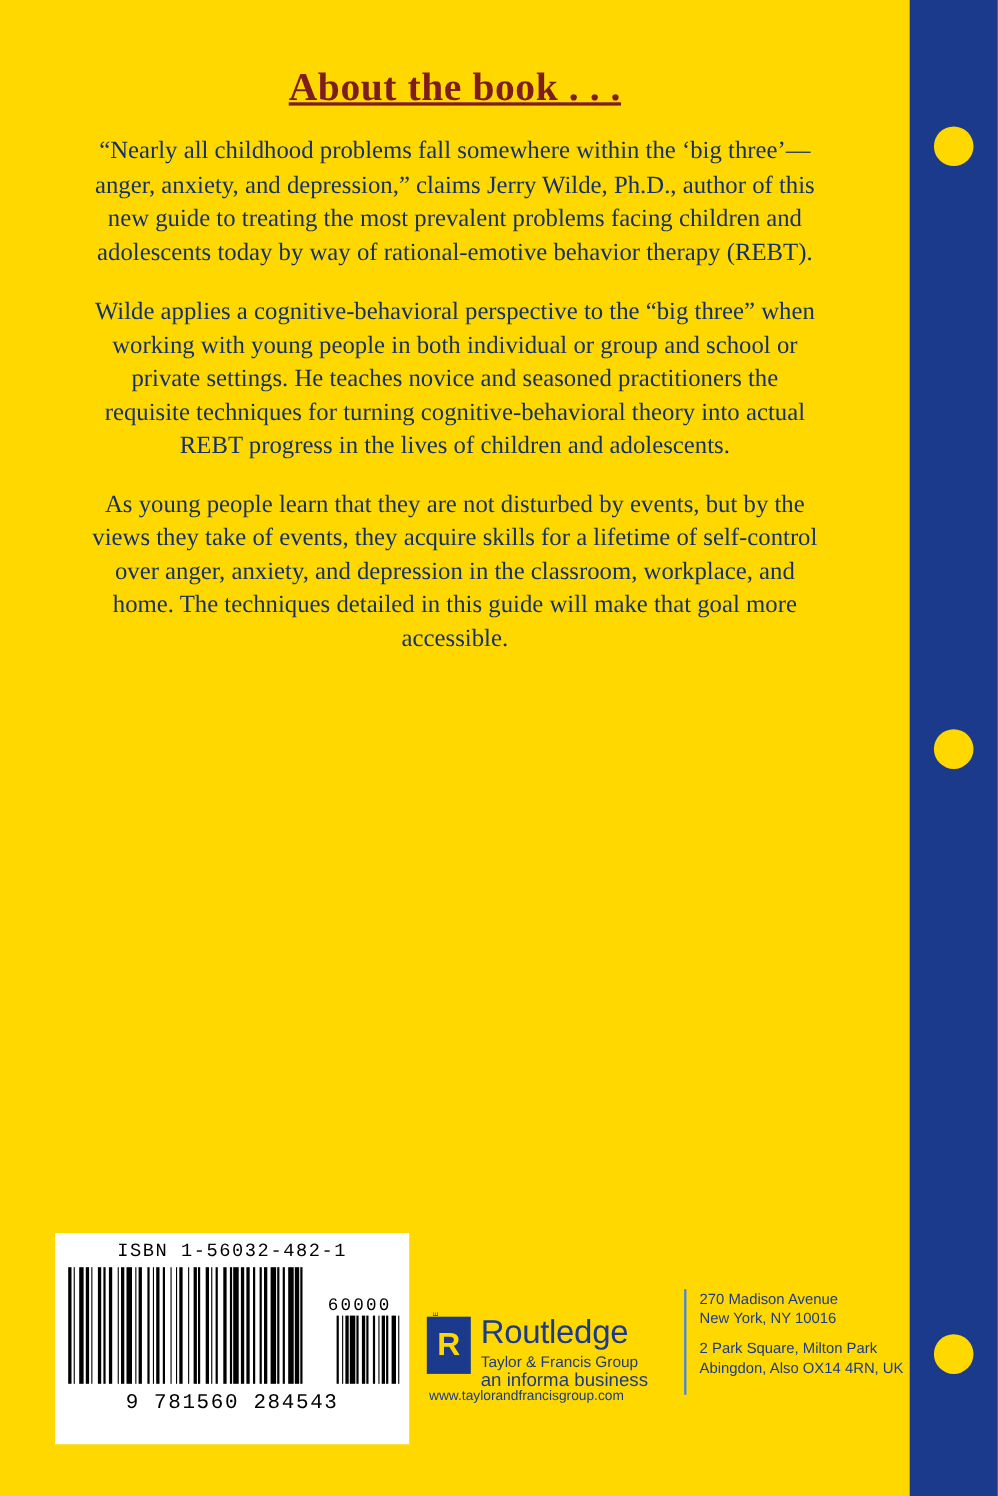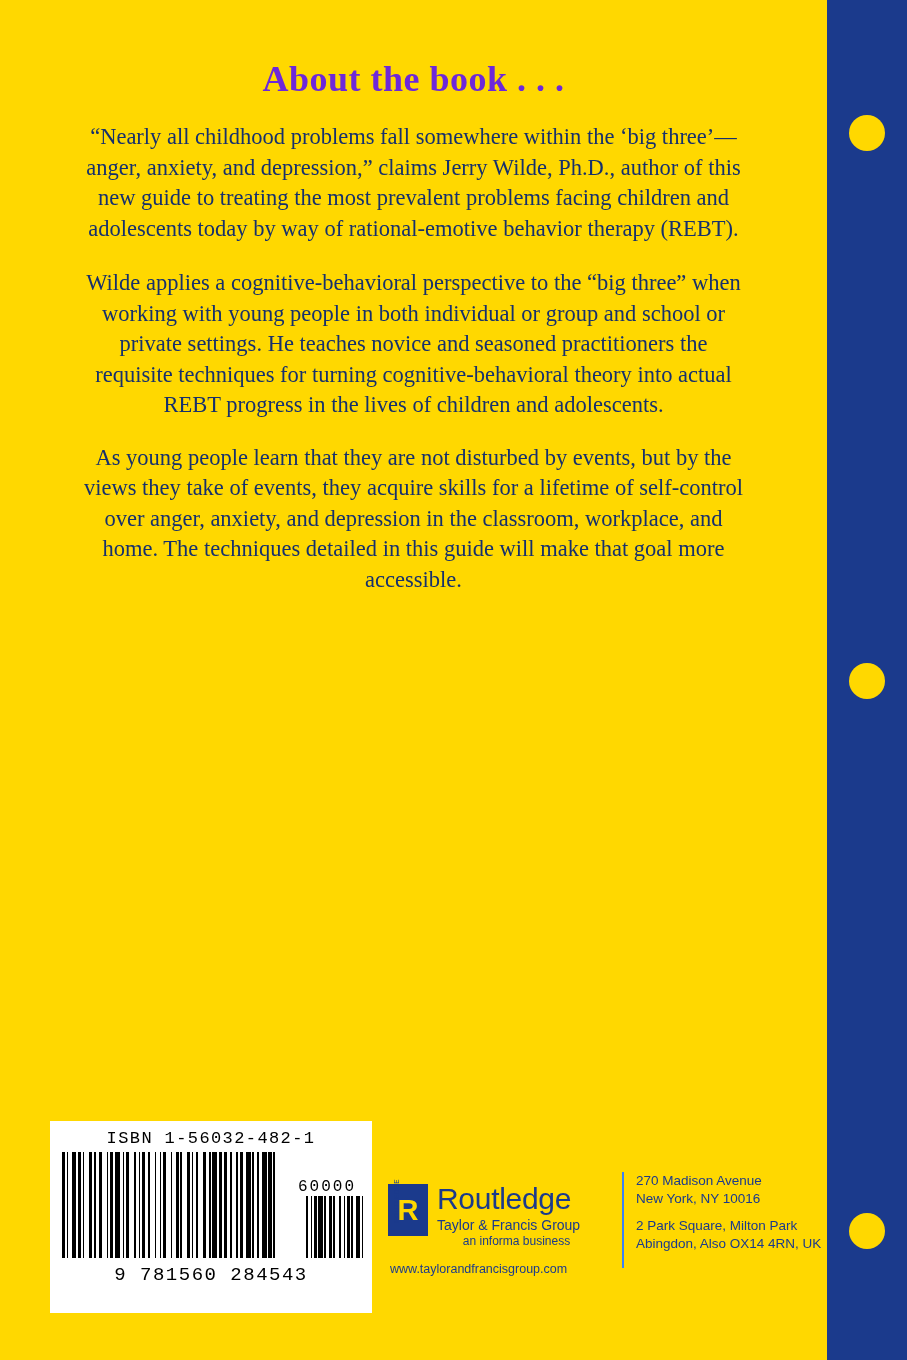--- a/index.html
+++ b/index.html
@@ -42,25 +42,26 @@
     top: 0;
     left: 0;
     width: 827px;
     height: 1360px;
   }
 
   .heading {
     text-align: center;
     font-size: 36px;
     font-weight: bold;
-    color: #6d28d9;
+    color: #7f1d1d;
     letter-spacing: 0.5px;
     margin: 0;
     padding-top: 58px;
     font-family: "Liberation Serif", serif;
+    text-decoration: underline;
   }
 
   .blurb {
     margin: 0 auto;
     width: 660px;
     padding-top: 22px;
   }
   .para {
     color: #16306d;
     font-size: 22.5px;
@@ -177,31 +178,30 @@
   }
   .pub-sub {
     font-family: "Liberation Sans", sans-serif;
     font-size: 14px;
     color: #1b3a8c;
     line-height: 17px;
     margin-top: 3px;
   }
   .pub-sub2 {
     font-family: "Liberation Sans", sans-serif;
-    font-size: 12px;
+    font-size: 17px;
     color: #1b3a8c;
     line-height: 15px;
     text-align: right;
     padding-right: 10px;
   }
   .pub-url {
     font-family: "Liberation Sans", sans-serif;
     font-size: 12.5px;
     color: #1b3a8c;
-    margin-top: 13px;
     padding-left: 2px;
   }
 
   
   .addresses {
     position: absolute;
     left: 622px;
     bottom: 92px;
     border-left: 2px solid #3b82f6;
     padding-left: 12px;

